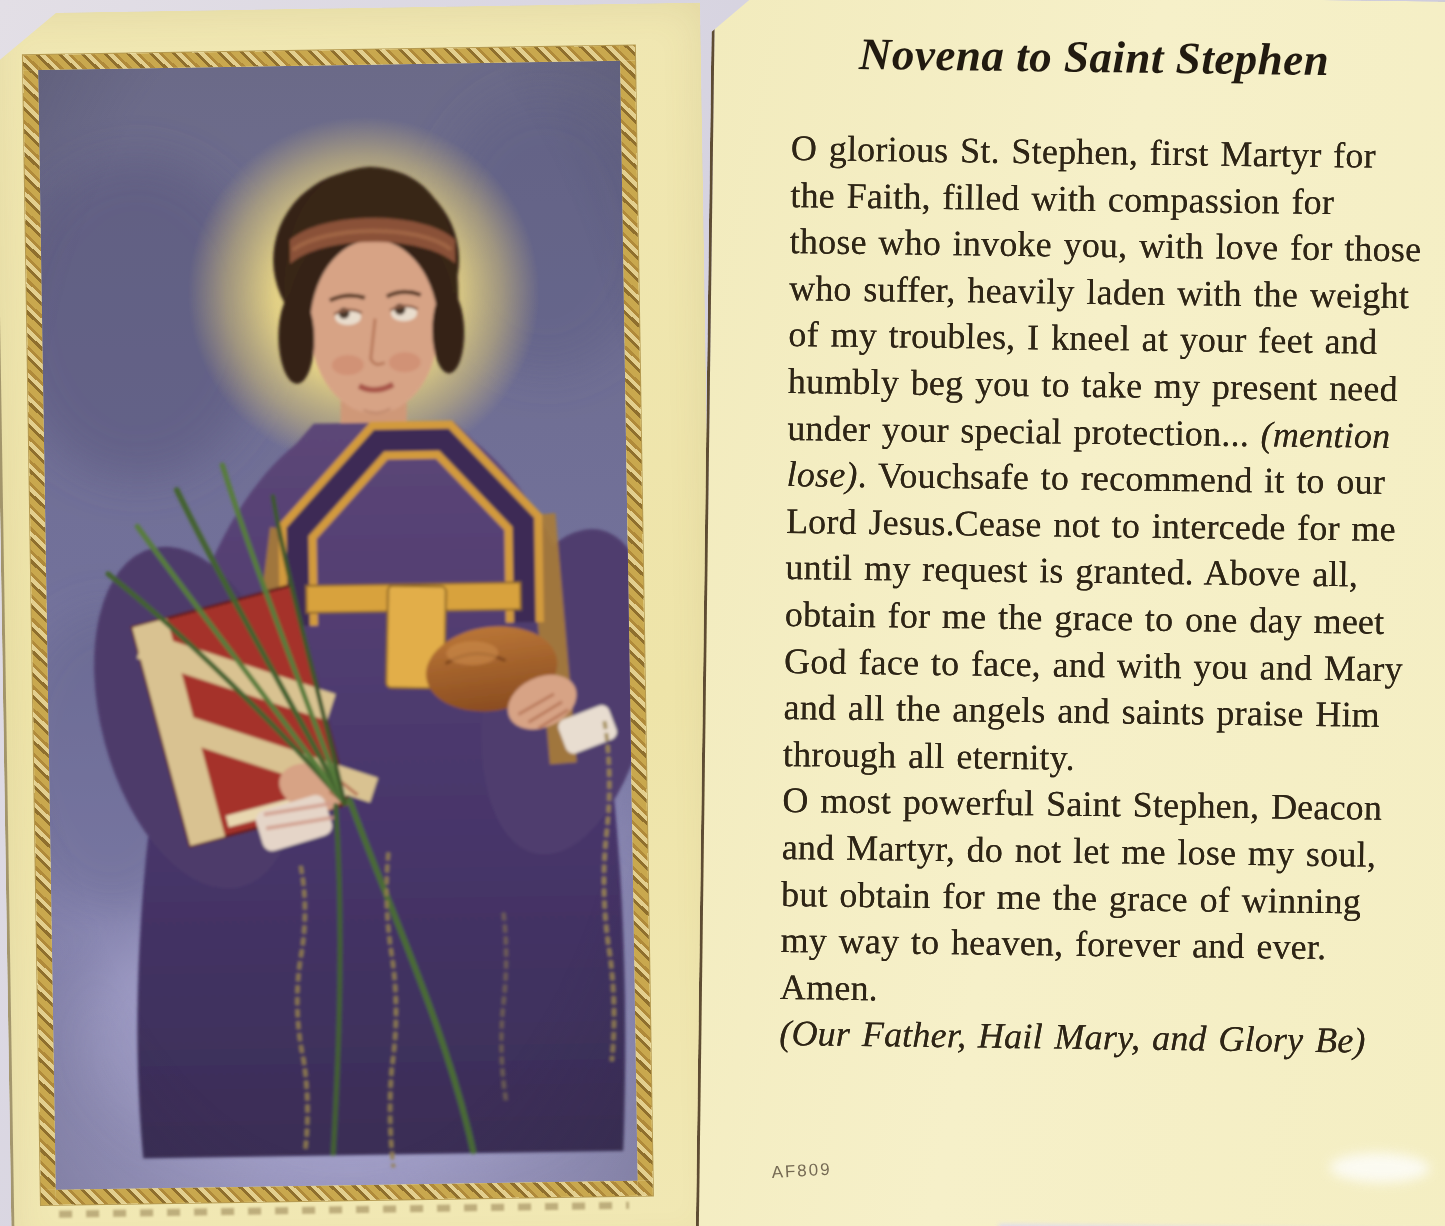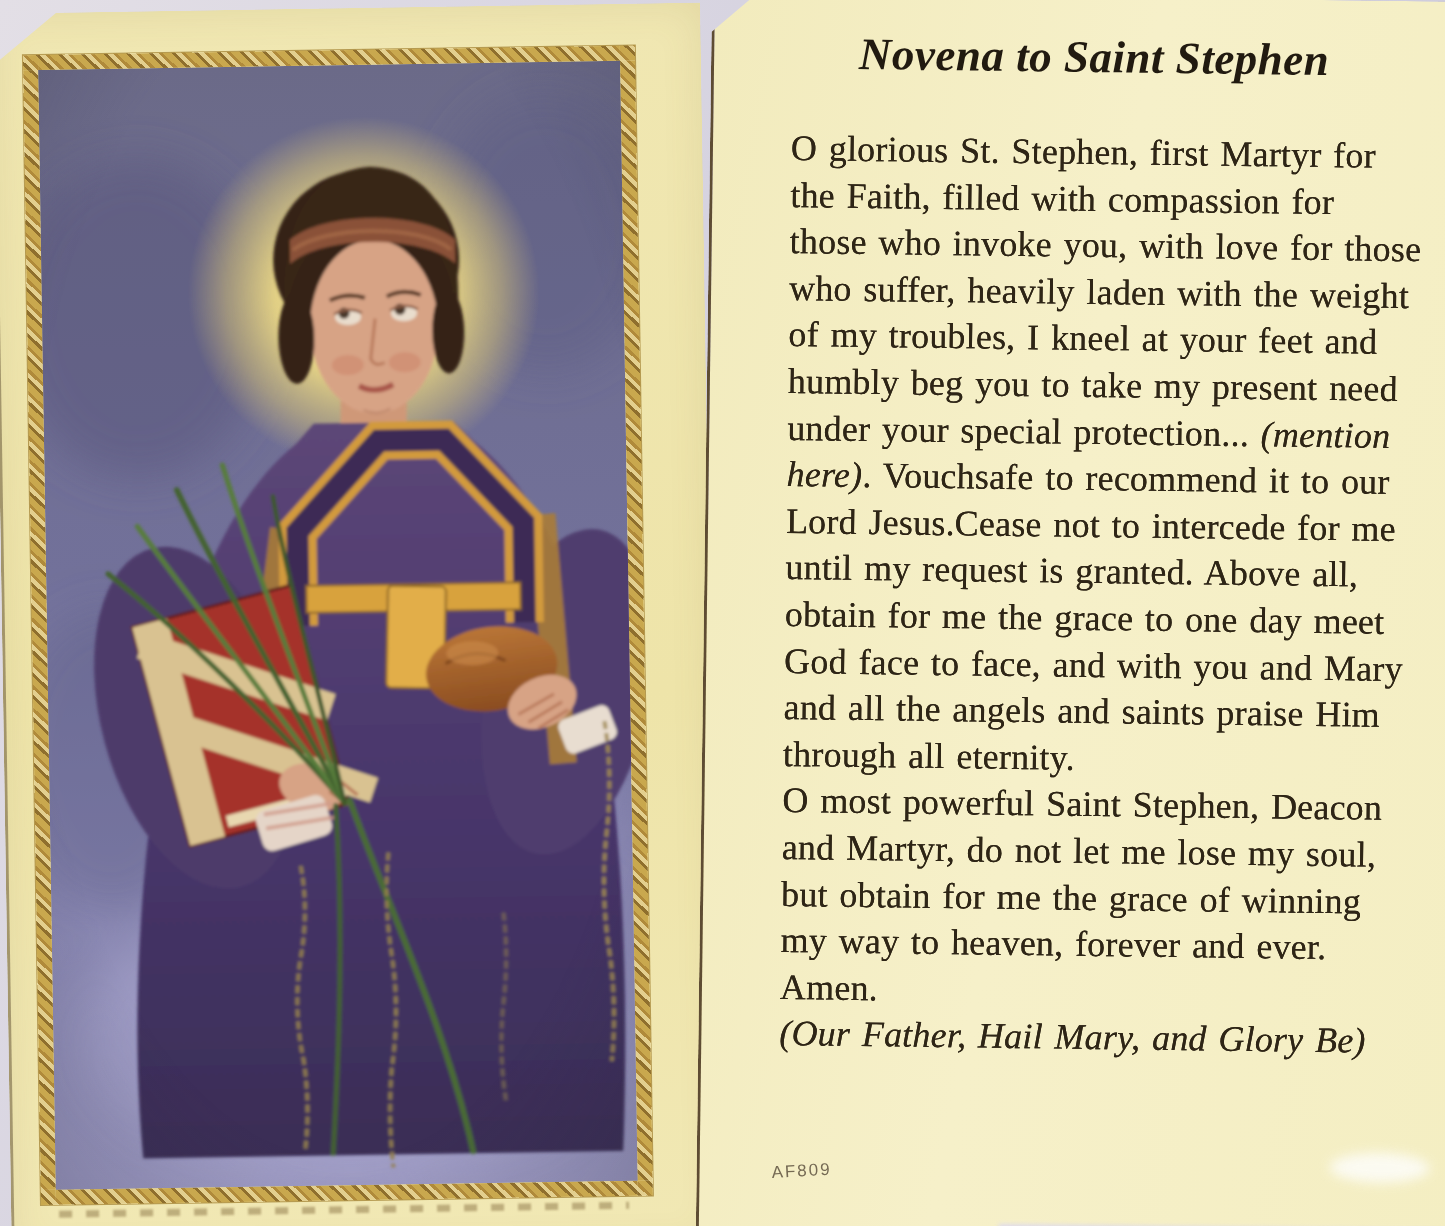--- a/index.html
+++ b/index.html
@@ -196,21 +196,21 @@
     <div class="title">Novena to Saint Stephen</div>
 
     <div class="prayer">
       <div class="pline"><span class="rm">O glorious St. Stephen, first Martyr for</span><span class="it"></span><span class="rm"></span></div>
       <div class="pline"><span class="rm">the Faith, filled with compassion for</span><span class="it"></span><span class="rm"></span></div>
       <div class="pline"><span class="rm">those who invoke you, with love for those</span><span class="it"></span><span class="rm"></span></div>
       <div class="pline"><span class="rm">who suffer, heavily laden with the weight</span><span class="it"></span><span class="rm"></span></div>
       <div class="pline"><span class="rm">of my troubles, I kneel at your feet and</span><span class="it"></span><span class="rm"></span></div>
       <div class="pline"><span class="rm">humbly beg you to take my present need</span><span class="it"></span><span class="rm"></span></div>
       <div class="pline"><span class="rm">under your special protection... </span><span class="it">(mention</span><span class="rm"></span></div>
-      <div class="pline"><span class="rm"></span><span class="it">here)</span><span class="rm">. Vouchsafe to recommend it to our</span></div>
+      <div class="pline"><span class="rm"></span><span class="it">lose)</span><span class="rm">. Vouchsafe to recommend it to our</span></div>
       <div class="pline"><span class="rm">Lord Jesus.Cease not to intercede for me</span><span class="it"></span><span class="rm"></span></div>
       <div class="pline"><span class="rm">until my request is granted. Above all,</span><span class="it"></span><span class="rm"></span></div>
       <div class="pline"><span class="rm">obtain for me the grace to one day meet</span><span class="it"></span><span class="rm"></span></div>
       <div class="pline"><span class="rm">God face to face, and with you and Mary</span><span class="it"></span><span class="rm"></span></div>
       <div class="pline"><span class="rm">and all the angels and saints praise Him</span><span class="it"></span><span class="rm"></span></div>
       <div class="pline"><span class="rm">through all eternity.</span><span class="it"></span><span class="rm"></span></div>
       <div class="pline"><span class="rm">O most powerful Saint Stephen, Deacon</span><span class="it"></span><span class="rm"></span></div>
       <div class="pline"><span class="rm">and Martyr, do not let me lose my soul,</span><span class="it"></span><span class="rm"></span></div>
       <div class="pline"><span class="rm">but obtain for me the grace of winning</span><span class="it"></span><span class="rm"></span></div>
       <div class="pline"><span class="rm">my way to heaven, forever and ever.</span><span class="it"></span><span class="rm"></span></div>

